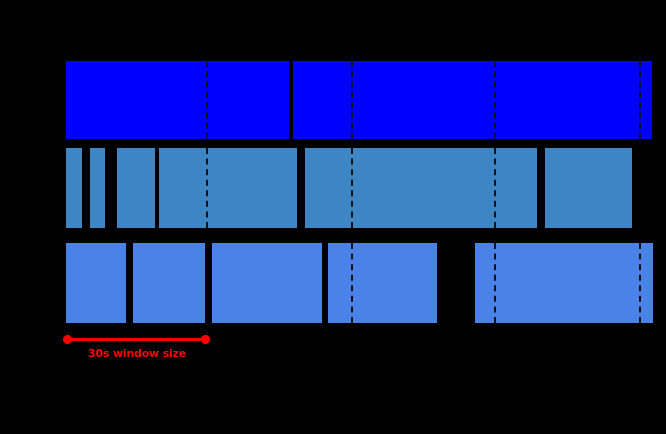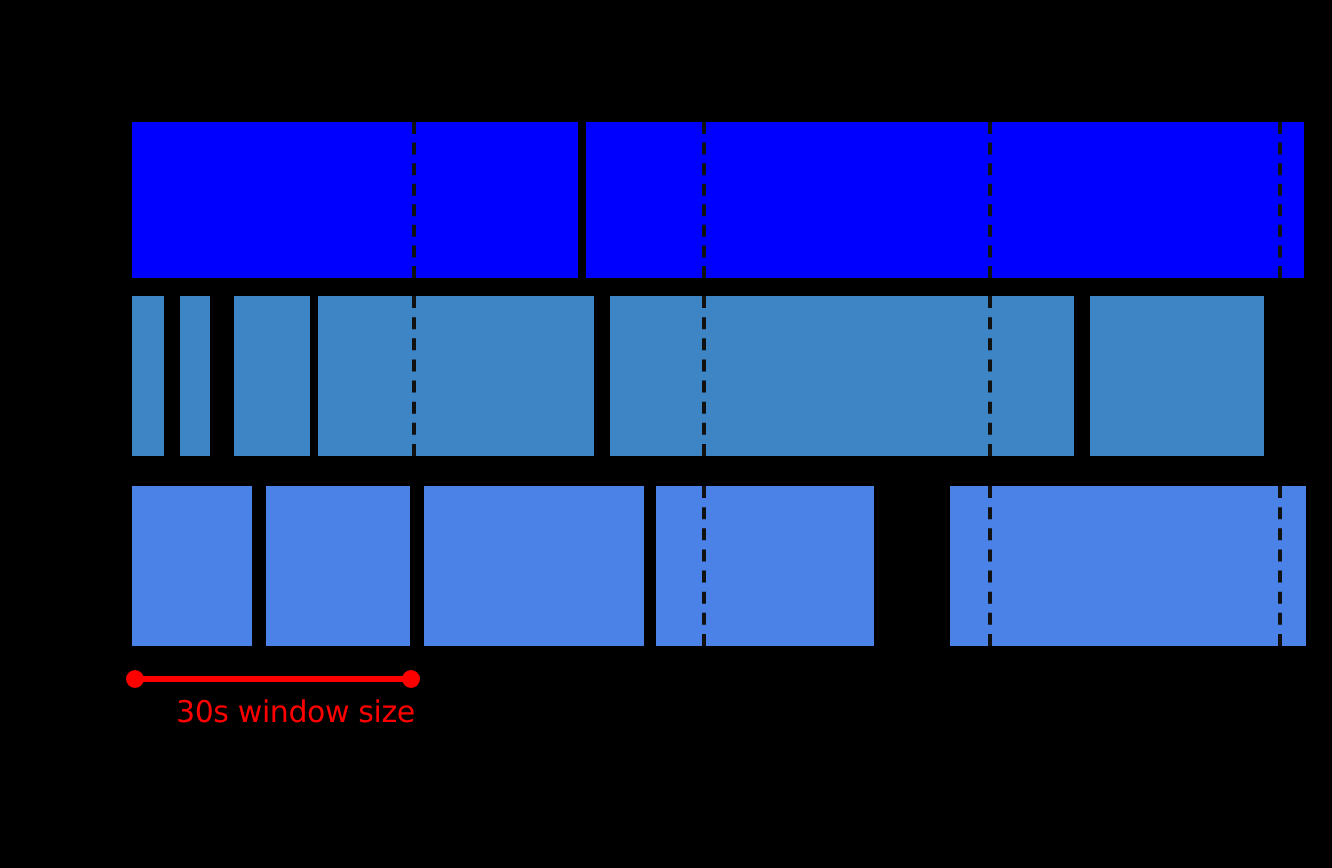--- a/index.html
+++ b/index.html
@@ -52,23 +52,23 @@
     position: absolute;
     width: 9px;
     height: 9px;
     border-radius: 50%;
     background: #FF0000;
     top: -3px;
   }
   .annot-label {
     position: absolute;
     color: #FF0000;
-    font-size: 15px;
+    font-size: 11px;
     font-family: "DejaVu Sans", "Liberation Sans", sans-serif;
-    font-weight: normal;
+    font-weight: bold;
     white-space: nowrap;
     letter-spacing: -0.2px;
   }
 </style>
 </head>
 <body>
 
 <div id="figure">
   <div class="plot-area" id="plot-area">
 

